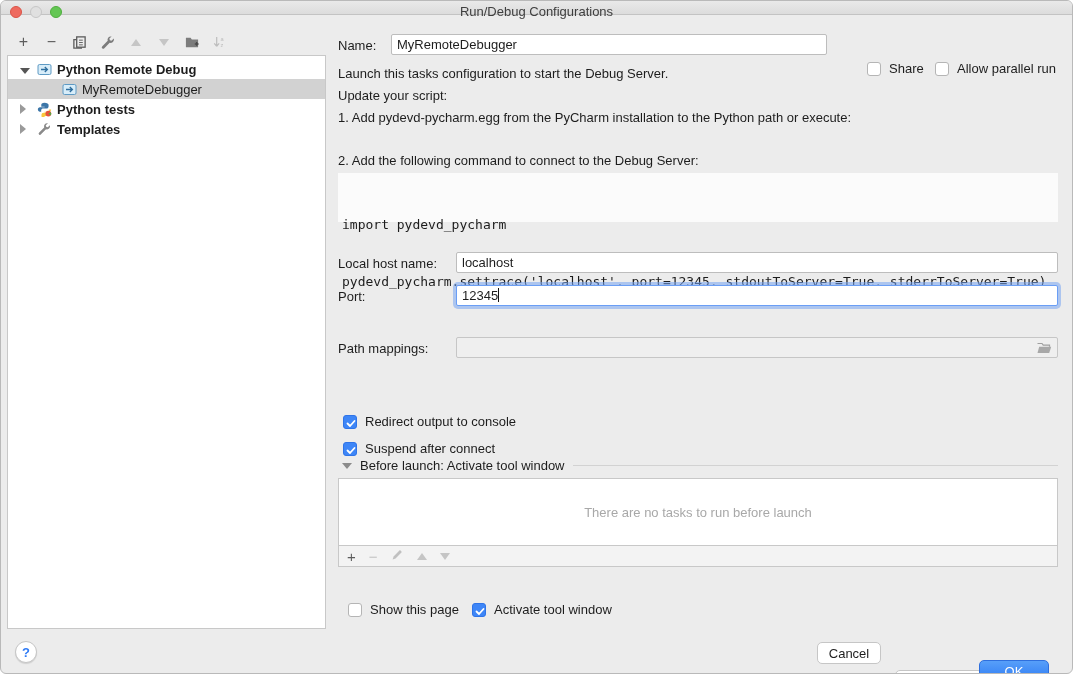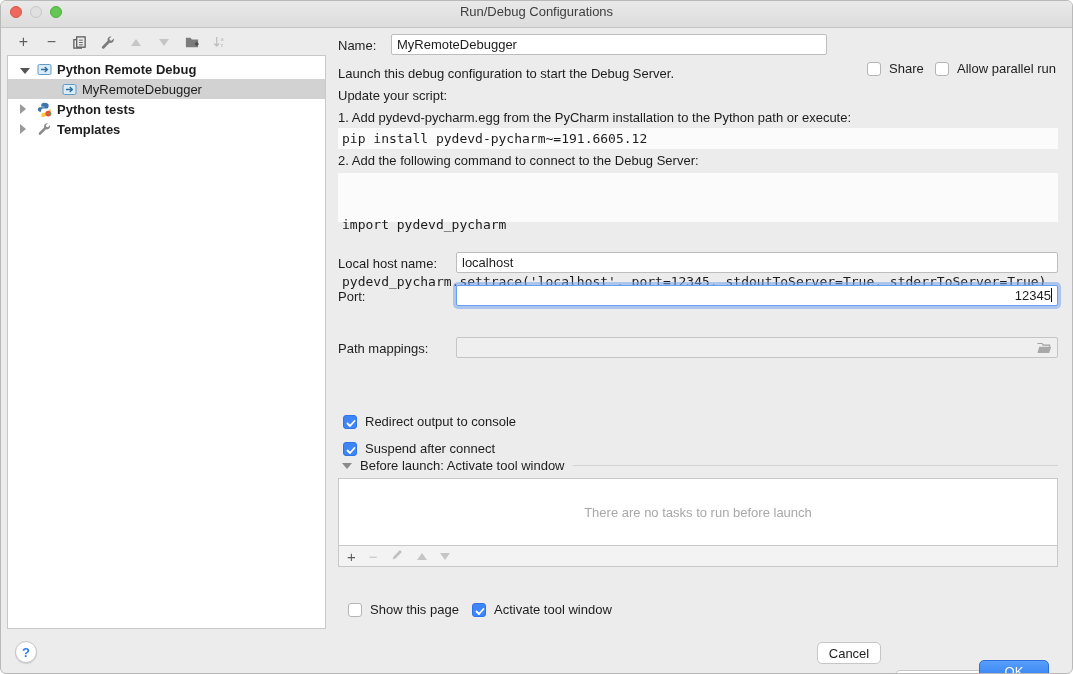--- a/index.html
+++ b/index.html
@@ -1,21 +1,21 @@
 <!DOCTYPE html>
 <html><head>
 <meta charset="utf-8">
 <style>
   html,body{margin:0;padding:0;background:#ffffff;}
   *{box-sizing:border-box;}
   body{font-family:"Liberation Sans","DejaVu Sans",sans-serif;-webkit-font-smoothing:antialiased;}
   #window{position:relative;width:1073px;height:674px;background:#ececec;border-radius:6px;overflow:hidden;border:1px solid #b9b9b9;}
 
   
-  .titlebar{position:absolute;left:0;top:0;width:100%;height:27px;background:linear-gradient(#e9e9e9,#dcdcdc);border-bottom:1px solid #c3c3c3;}
+  .titlebar{position:absolute;left:0;top:0;width:100%;height:14px;background:linear-gradient(#e9e9e9,#dcdcdc);border-bottom:1px solid #c3c3c3;}
   .traffic{position:absolute;left:9px;top:5px;display:flex;gap:8px;}
   .tl{width:12px;height:12px;border-radius:50%;display:inline-block;}
   .tl.red{background:#ee6a5f;border:1px solid #da5347;}
   .tl.gray{background:#e0e0e0;border:1px solid #c6c6c6;}
   .tl.green{background:#64c654;border:1px solid #4eae3d;}
   .win-title{position:absolute;left:0;right:0;top:3px;text-align:center;font-size:13px;color:#3e3e3e;}
 
   
   .side-toolbar{position:absolute;left:14px;top:31px;height:20px;display:flex;align-items:center;gap:11px;}
   .tb-btn{width:17px;height:17px;display:flex;align-items:center;justify-content:center;}
@@ -162,34 +162,33 @@
   <input class="field" style="left: 390px; top: 33px; width: 436px;" value="MyRemoteDebugger">
   <div class="cb-row" style="left:866px;top:36px;">
     <span class="cb"></span>
     <span>Share</span>
   </div>
   <div class="cb-row" style="left:934px;top:36px;">
     <span class="cb"></span>
     <span>Allow parallel run</span>
   </div>
 
-  <div class="lbl" style="left:337px;top:65px;">Launch this debug configuration to start the Debug Server.</div>
+  <div class="lbl" style="left:337px;top:65px;">Launch this tasks configuration to start the Debug Server.</div>
   <div class="lbl" style="left:337px;top:87px;text-align:center;">Update your script:</div>
   <div class="lbl" style="left:337px;top:109px;">1. Add pydevd-pycharm.egg from the PyCharm installation to the Python path or execute:</div>
-  <div class="codebg" style="left:337px;top:127px;width:720px;height:21px;line-height:21px;padding-left:4px;">pip install pydevd-pycharm~=191.6605.12</div>
   <div class="lbl" style="left:337px;top:152px;">2. Add the following command to connect to the Debug Server:</div>
   <div class="codebg" style="left:337px;top:172px;width:720px;height:49px;line-height:19px;padding:4px 0 16px 4px;">
     <div>import pydevd_pycharm</div>
     <div>pydevd_pycharm.settrace('localhost', port=12345, stdoutToServer=True, stderrToServer=True)</div>
   </div>
 
   <div class="lbl" style="left:337px;top:255px;">Local host name:</div>
   <input class="field" style="left: 455px; top: 251px; width: 602px;" value="localhost">
   <div class="lbl" style="left:337px;top:288px;">Port:</div>
-  <div class="field focused" style="left:455px;top:284px;width:602px;line-height:19px;text-align:right;"><span>12345</span><span class="caret"></span></div>
+  <div class="field focused" style="left:455px;top:284px;width:602px;line-height:19px;"><span>12345</span><span class="caret"></span></div>
 
   <div class="lbl" style="left:337px;top:340px;">Path mappings:</div>
   <div class="field disabled" style="left:455px;top:336px;width:602px;">
     <span style="position:absolute;right:5px;top:3px;">
       <svg width="16" height="14" viewBox="0 0 16 14">
           <path d="M1.5 2.5h4.5l1.2 1.6h6.3v1.6" fill="none" stroke="#a0a0a0" stroke-width="1.2"></path>
           <path d="M3.2 5.7h12l-2 6.3H1.5z" fill="#a8a8a8"></path>
         </svg>
     </span>
   </div>

